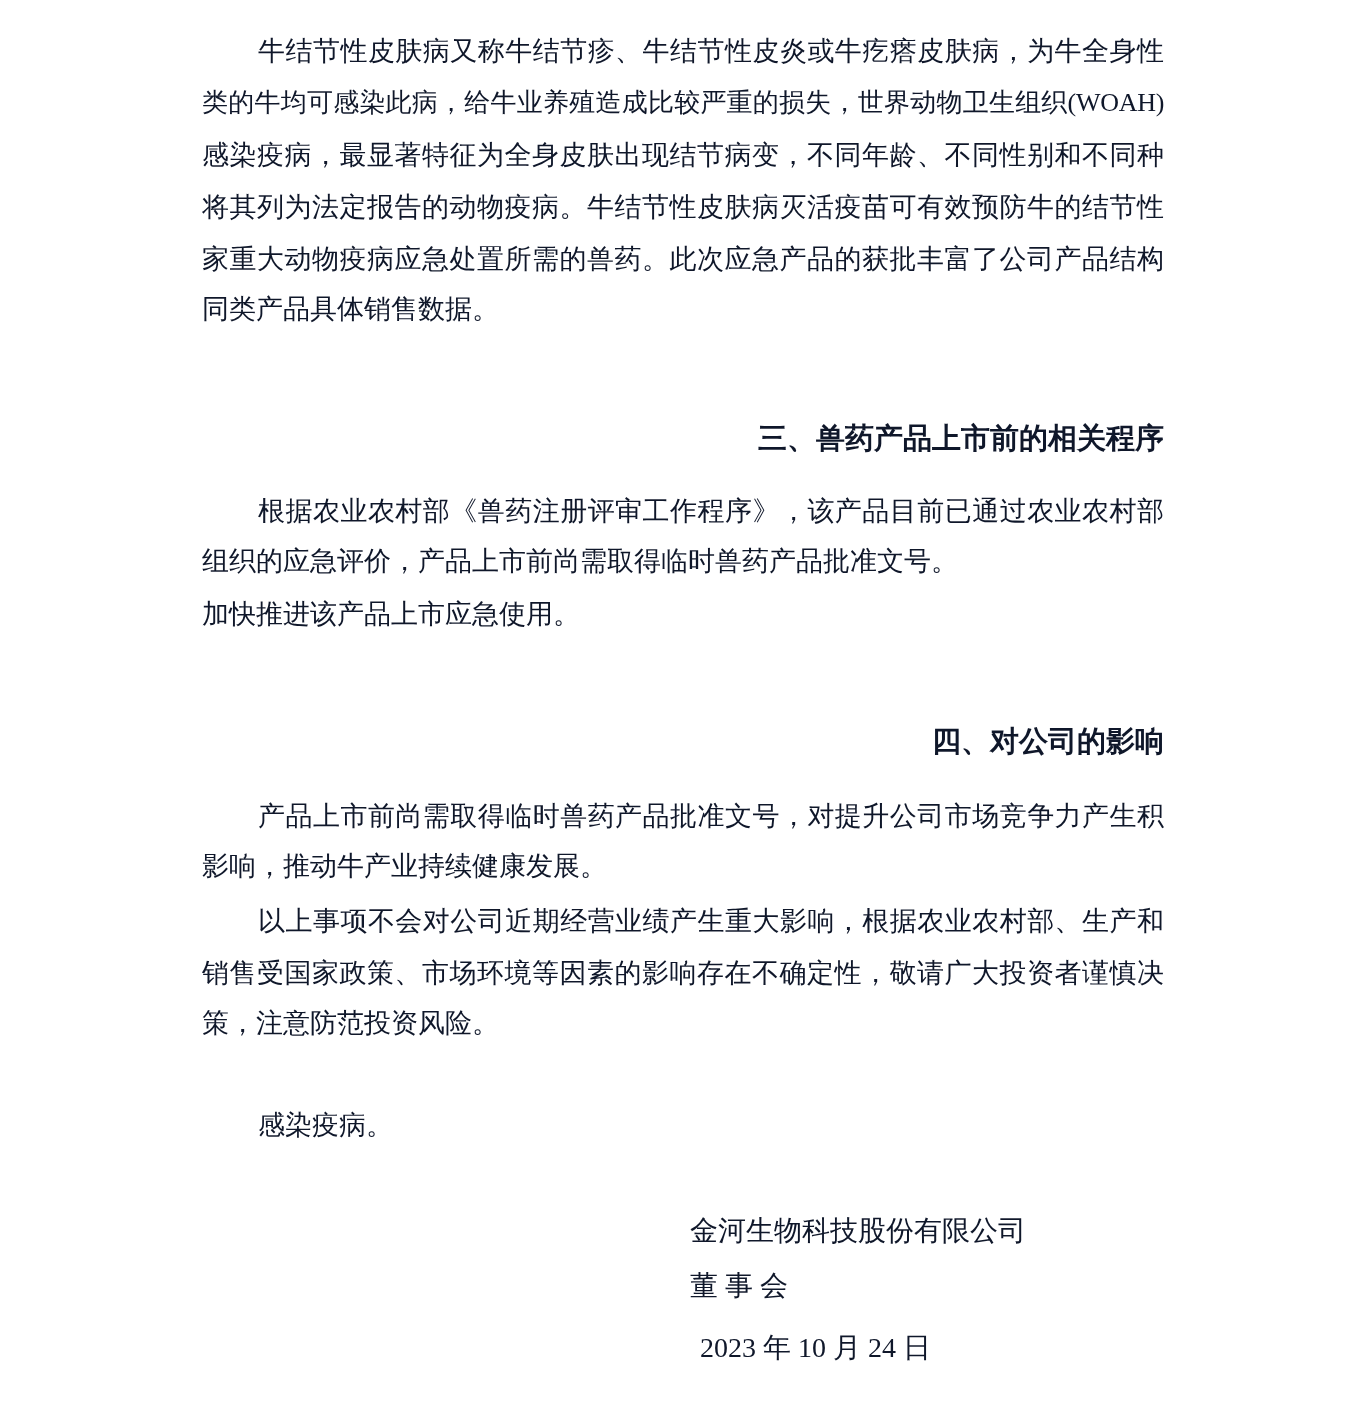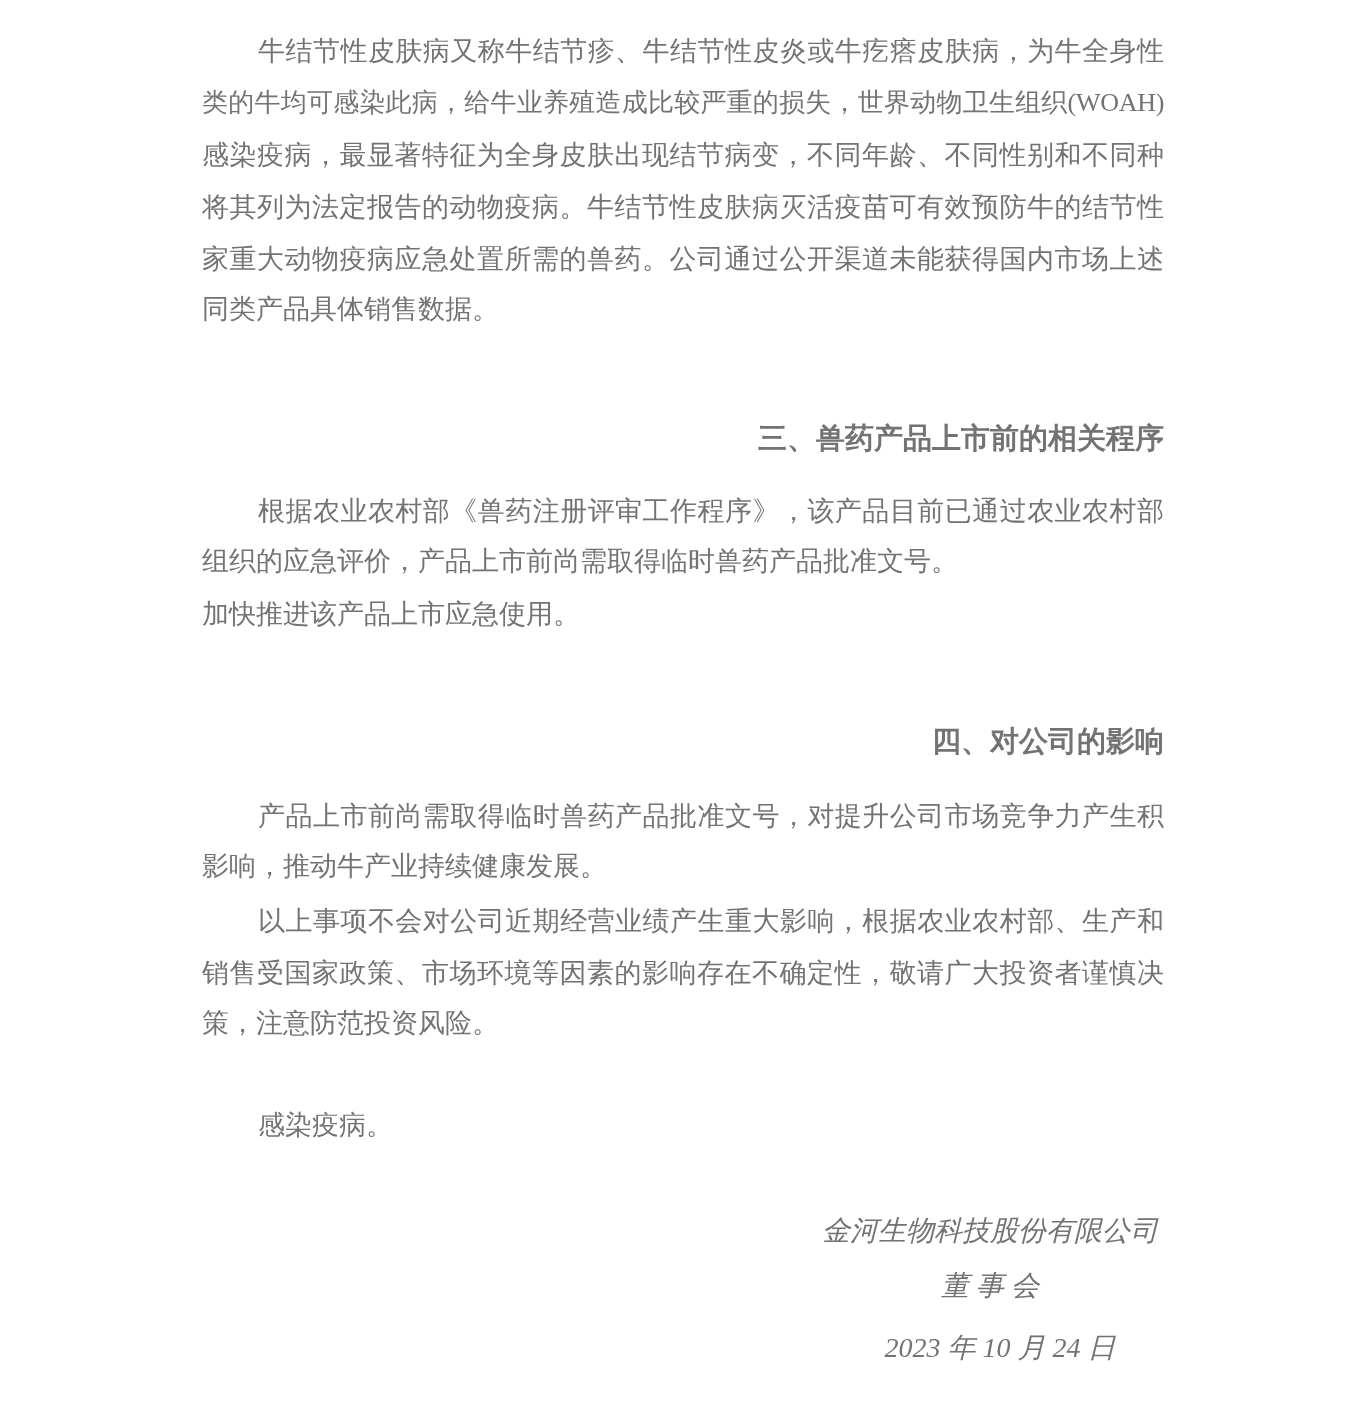--- a/index.html
+++ b/index.html
@@ -6,21 +6,21 @@
     margin: 0;
     padding: 0;
     background: #ffffff;
   }
   .page {
     position: relative;
     width: 1356px;
     height: 1410px;
     background: #ffffff;
     font-family: "Liberation Serif", "DejaVu Serif", serif;
-    color: #737373;
+    color: #0f172a;
     overflow: hidden;
   }
   .block {
     position: absolute;
     left: 202px;
     width: 962px;
   }
   .line {
     height: 52px;
     line-height: 52px;
@@ -47,36 +47,34 @@
     font-size: 29px;
     font-weight: 700;
     text-indent: 56px;
     text-align: right;
   }
   .sig {
     position: absolute;
     height: 52px;
     line-height: 52px;
     font-size: 28px;
-    text-align: center;
     white-space: nowrap;
-    font-style: italic;
   }
 </style>
 </head>
 <body>
 
 <div class="page">
 
   <div class="block" style="top:25px">
     <div class="line first">牛结节性皮肤病又称牛结节疹、牛结节性皮炎或牛疙瘩皮肤病，为牛全身性</div>
     <div class="line squeeze">类的牛均可感染此病，给牛业养殖造成比较严重的损失，世界动物卫生组织(WOAH)</div>
     <div class="line">感染疫病，最显著特征为全身皮肤出现结节病变，不同年龄、不同性别和不同种</div>
     <div class="line">将其列为法定报告的动物疫病。牛结节性皮肤病灭活疫苗可有效预防牛的结节性</div>
-    <div class="line">家重大动物疫病应急处置所需的兽药。公司通过公开渠道未能获得国内市场上述</div>
+    <div class="line">家重大动物疫病应急处置所需的兽药。此次应急产品的获批丰富了公司产品结构</div>
     <div class="line last">同类产品具体销售数据。</div>
   </div>
 
   <div class="block heading" style="top:412px">三、兽药产品上市前的相关程序</div>
 
   <div class="block" style="top:485px">
     <div class="line first">根据农业农村部《兽药注册评审工作程序》，该产品目前已通过农业农村部</div>
     <div class="line last">组织的应急评价，产品上市前尚需取得临时兽药产品批准文号。</div>
   </div>
 

